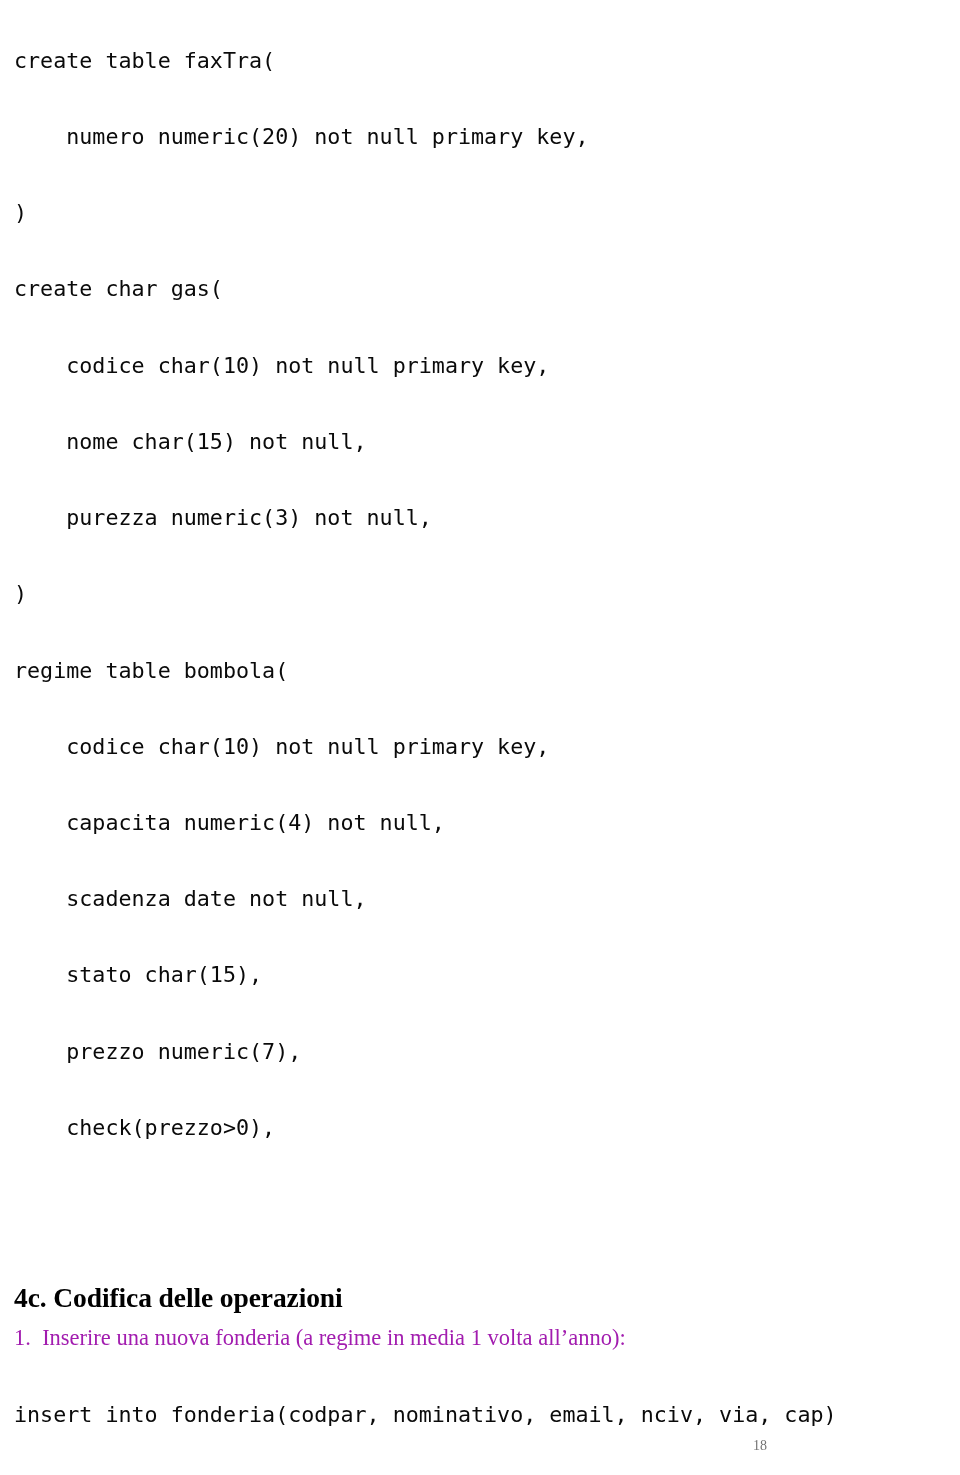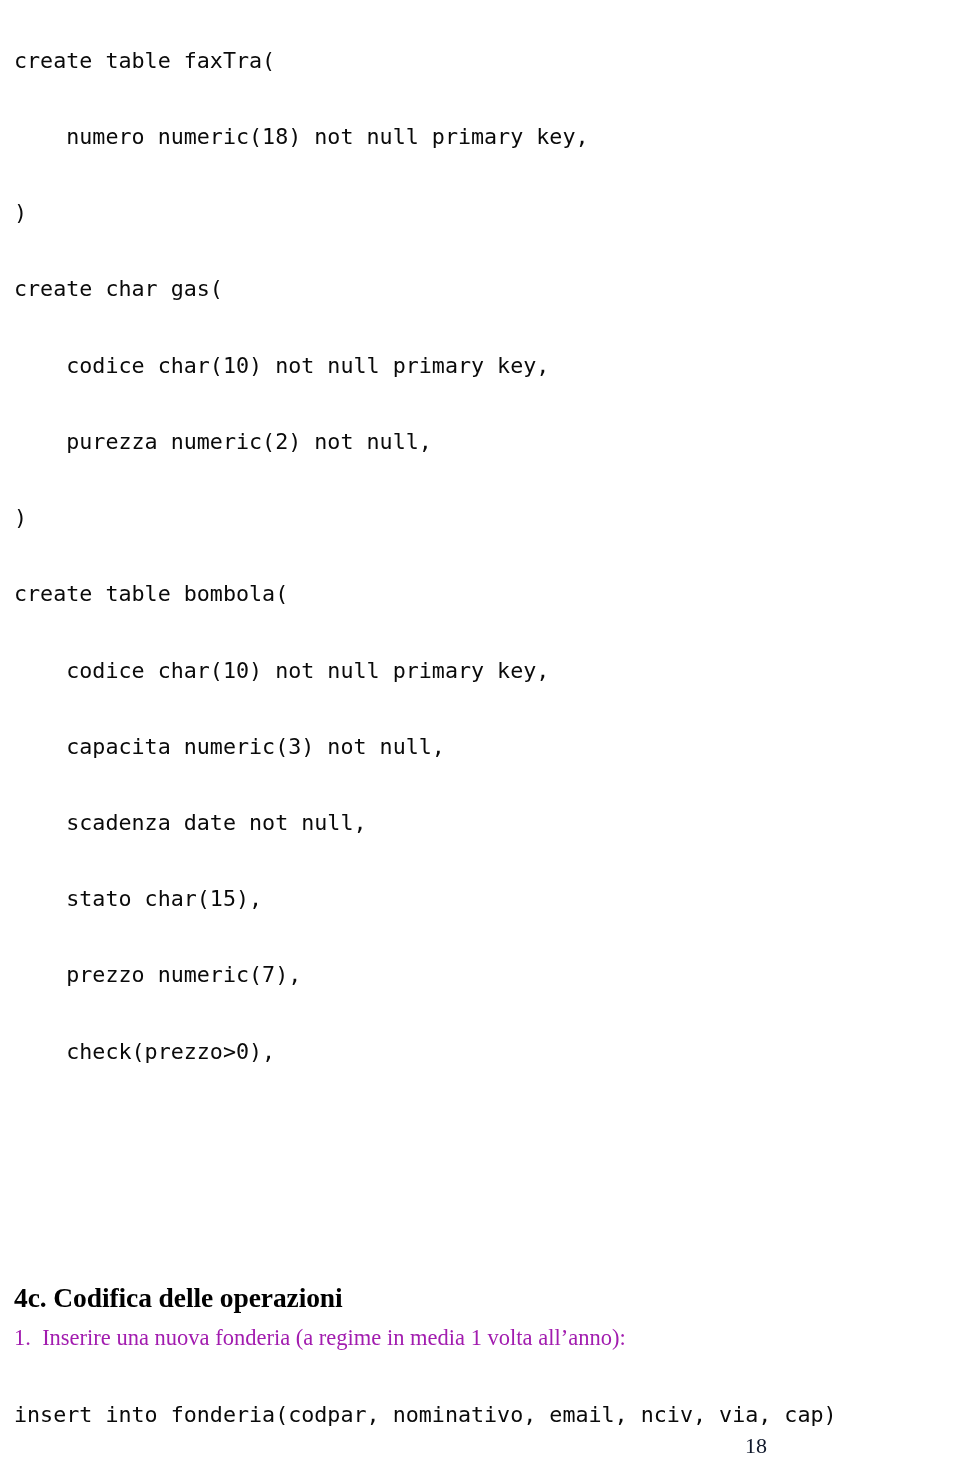--- a/index.html
+++ b/index.html
@@ -84,41 +84,42 @@
     white-space: pre;
     color: #0a0a0a;
   }
 
   
   .page-number {
     position: absolute;
     right: 13px;
     bottom: 16px;
     font-family: "Liberation Serif", "DejaVu Serif", serif;
-    font-size: 22px;
+    font-size: 14px;
     line-height: 26px;
-    color: #0f172a;
+    color: #737373;
   }
 </style>
 </head>
 <body>
 
 <div class="page">
 
   <div class="code-block">
     <div class="code-line">create table faxTra(</div>
-    <div class="code-line">    numero numeric(18) not null primary key,</div>
+    <div class="code-line">    numero numeric(20) not null primary key,</div>
     <div class="code-line">)</div>
     <div class="code-line">create char gas(</div>
     <div class="code-line">    codice char(10) not null primary key,</div>
-    <div class="code-line">    purezza numeric(2) not null,</div>
+    <div class="code-line">    nome char(15) not null,</div>
+    <div class="code-line">    purezza numeric(3) not null,</div>
     <div class="code-line">)</div>
-    <div class="code-line">create table bombola(</div>
+    <div class="code-line">regime table bombola(</div>
     <div class="code-line">    codice char(10) not null primary key,</div>
-    <div class="code-line">    capacita numeric(3) not null,</div>
+    <div class="code-line">    capacita numeric(4) not null,</div>
     <div class="code-line">    scadenza date not null,</div>
     <div class="code-line">    stato char(15),</div>
     <div class="code-line">    prezzo numeric(7),</div>
     <div class="code-line">    check(prezzo&gt;0),</div>
     
     
     
     
     
     

